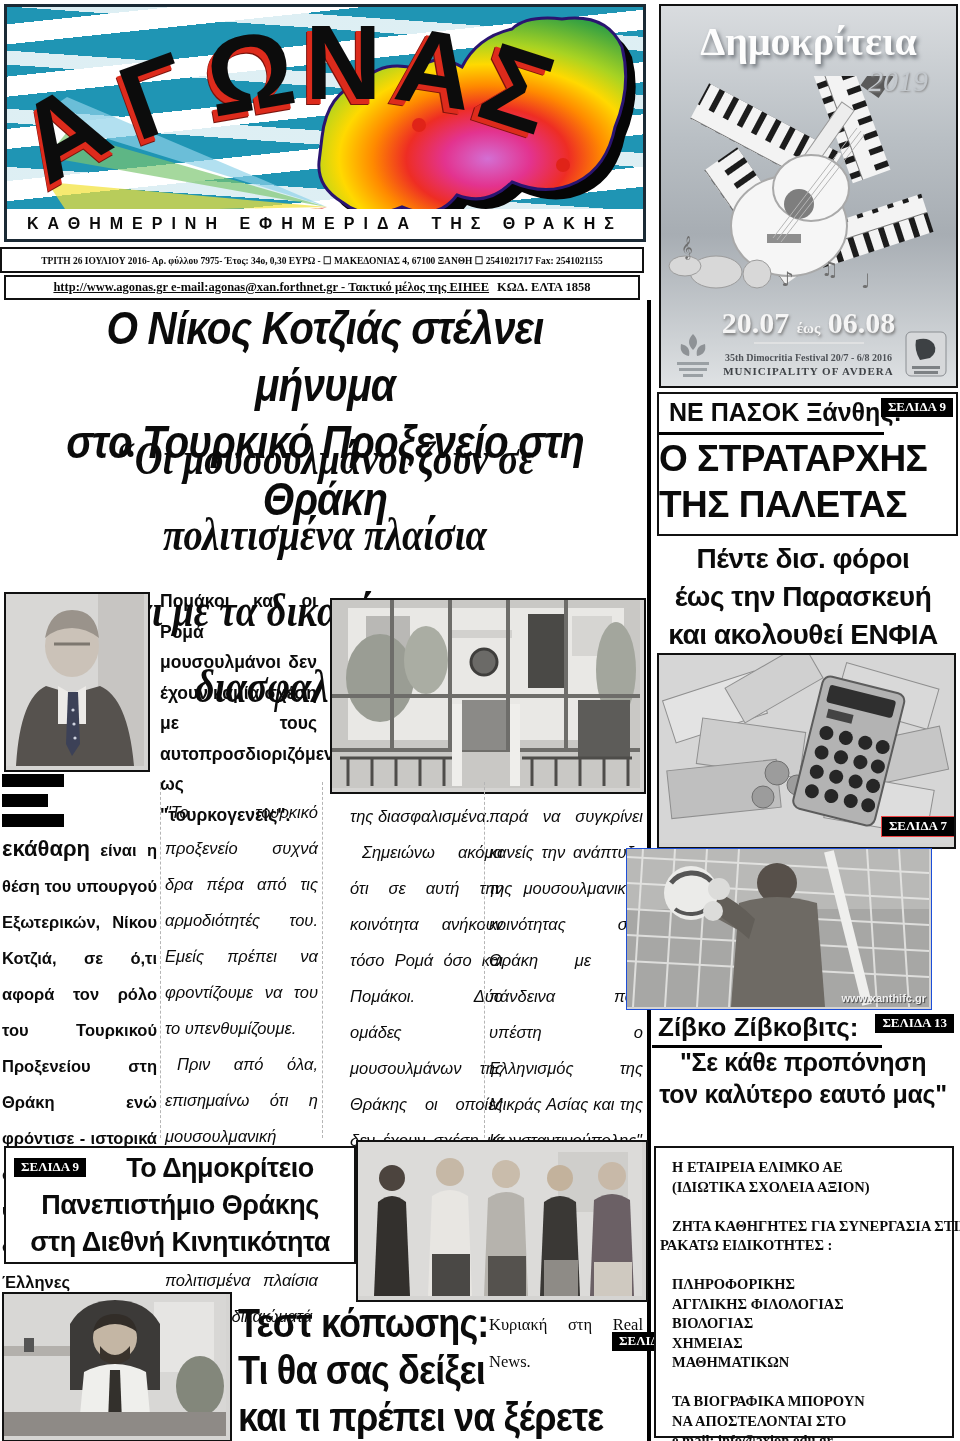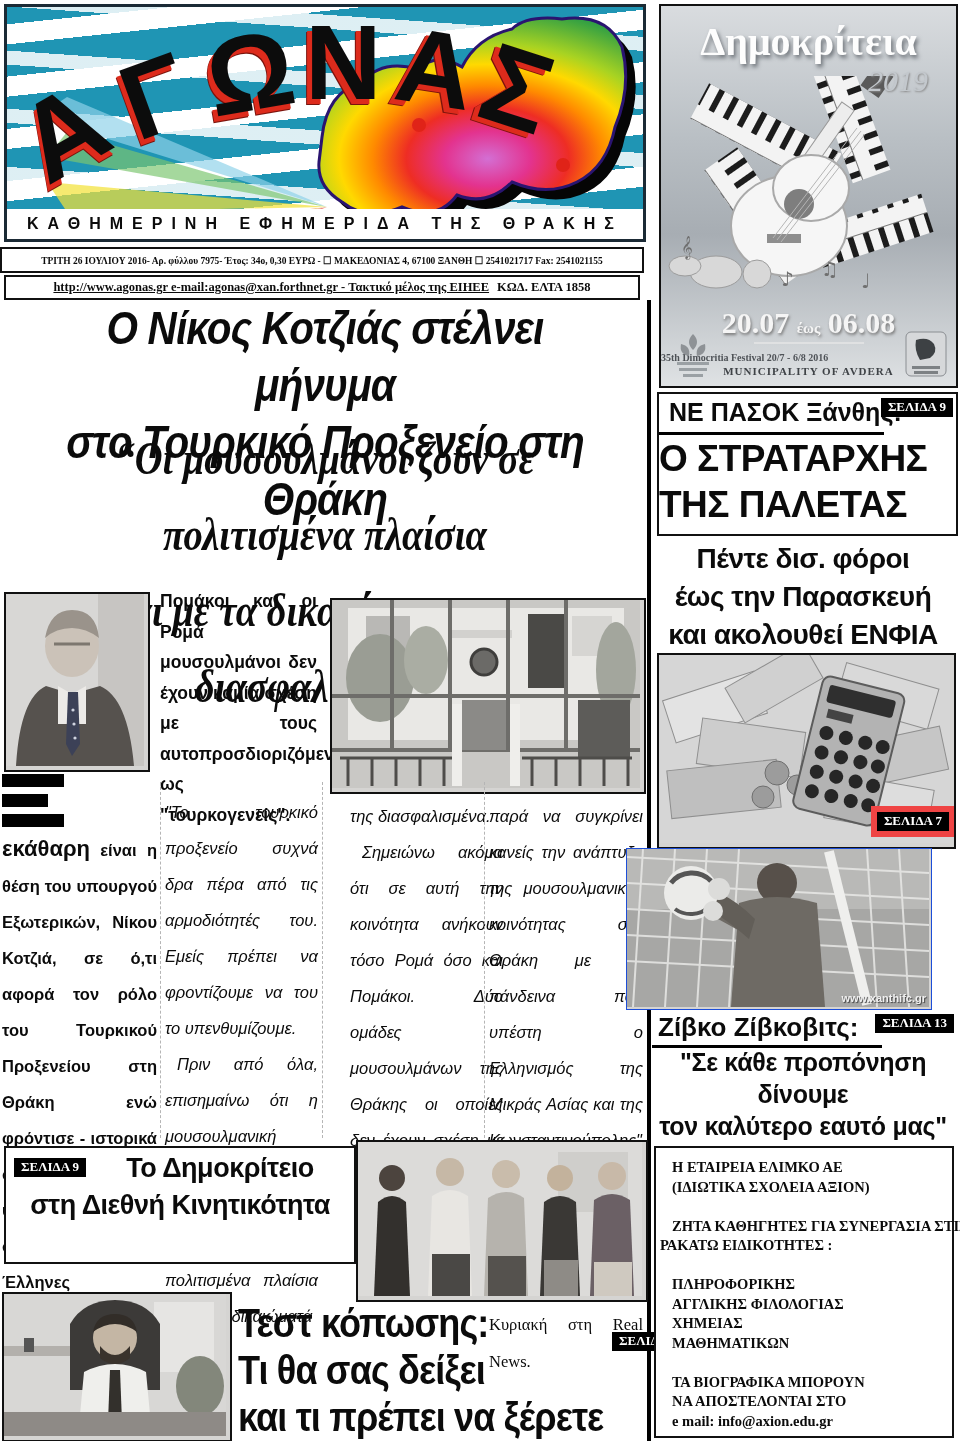--- a/index.html
+++ b/index.html
@@ -78,39 +78,39 @@
   #poster{left:659px;top:4px;width:295px;height:380px;border:2px solid #111;
     background:linear-gradient(180deg,#d9dcdf 0%,#b9bfc4 35%,#a7adb3 60%,#dfe2e4 100%);overflow:hidden;}
   .poster-title{position:absolute;left:0;top:12px;width:100%;text-align:center;color:#fdfdfd;
     font-family:"Liberation Serif",serif;font-size:40px;font-weight:bold;text-shadow:2px 3px 4px #6c7177;}
   .poster-year{position:absolute;right:28px;top:58px;color:#c3c8cd;font-family:"Liberation Serif",serif;
     font-style:italic;font-size:30px;text-shadow:1px 1px 2px #888;}
   .poster-dates{position:absolute;left:0;top:300px;width:100%;text-align:center;color:#f5f5f5;
     font-family:"Liberation Serif",serif;font-weight:bold;font-size:30px;text-shadow:1px 2px 3px #777;}
   .poster-dates .small{font-size:15px;}
   .poster-orn{position:absolute;left:50%;top:336px;width:110px;margin-left:-55px;border-top:2px solid #e7e7e7;opacity:.7;}
-  .poster-fest{position:absolute;left:0;top:346px;width:100%;color:#4e5257;
+  .poster-fest{position:absolute;left:0;top:346px;width:100%;text-align:center;color:#4e5257;
     font-family:"Liberation Serif",serif;font-weight:bold;font-size:10px;}
   .poster-muni{position:absolute;left:0;top:359px;width:100%;text-align:center;color:#3f4347;
     font-family:"Liberation Serif",serif;font-weight:bold;font-size:11px;letter-spacing:1px;}
   .logo{position:absolute;bottom:8px;width:44px;height:48px;}
 
   .badge{background:#000;color:#fff;font-family:"Liberation Serif",serif;font-weight:bold;
     font-size:13px;padding:1px 7px 2px;white-space:nowrap;}
 
   #pasok{left:657px;top:392px;width:297px;height:140px;border:2px solid #111;background:#fff;}
   .pasok-kicker{position:absolute;left:10px;top:4px;font-weight:bold;font-size:25px;}
   .pasok-rule{position:absolute;left:0;top:38px;width:225px;border-top:3px solid #000;}
   .pasok-badge{position:absolute;right:3px;top:4px;}
   .pasok-headline{position:absolute;left:0;top:42px;width:100%;text-align:left;
     font-weight:bold;font-size:37px;line-height:46px;letter-spacing:-.5px;}
 
   .taxes{left:650px;top:540px;width:306px;text-align:center;font-weight:bold;font-size:28px;line-height:38px;letter-spacing:-.5px;}
 
-  .money-badge{position:absolute;right:-1px;bottom:10px;border:6px solid #ef4444;}
+  .money-badge{position:absolute;right:-1px;bottom:10px;border:1px solid #ef4444;}
 
   .zivko-kicker{left:652px;top:1012px;width:304px;height:34px;text-align:center;}
   .zivko-kicker .kick{position:absolute;left:6px;top:0;font-weight:bold;font-size:26px;}
   .zivko-rule{position:absolute;left:0;top:33px;width:230px;border-top:3px solid #000;}
   .zivko-badge{position:absolute;right:2px;top:2px;}
   .keeper-quote{left:650px;top:1046px;width:306px;text-align:center;font-weight:bold;
     font-size:25px;line-height:32px;letter-spacing:-.3px;}
 
   
   #duth{left:4px;top:1146px;width:348px;height:114px;border:2px solid #111;background:#fff;}
@@ -430,28 +430,28 @@
   <span class="watermark">www.xanthifc.gr</span>
 </div>
 
 <div class="abs zivko-kicker">
   <span class="kick">Ζίβκο Ζίβκοβιτς:</span>
   <span class="badge zivko-badge">ΣΕΛΙΔΑ 13</span>
   <div class="zivko-rule"></div>
 </div>
 <div class="abs keeper-quote">
   <div>"Σε κάθε προπόνηση</div>
-  <div>δίνουμε</div>
   <div>τον καλύτερο εαυτό μας"</div>
 </div>
 
 <div class="abs" id="duth">
   <span class="badge duth-badge">ΣΕΛΙΔΑ 9</span>
   <div class="duth-headline">
     <div class="l1">Το Δημοκρίτειο</div>
+    <div>Πανεπιστήμιο Θράκης</div>
     <div>στη Διεθνή Κινητικότητα</div>
   </div>
 </div>
 
 <div class="abs photo" id="group">
   <svg width="284" height="154" viewBox="0 0 284 154">
     <rect width="284" height="154" fill="#dcdbd9"></rect>
     <rect x="200" y="10" width="70" height="60" fill="#cfcecb"></rect>
     <g>
       <circle cx="34" cy="36" r="13" fill="#4c443e"></circle>
@@ -498,20 +498,21 @@
 
 <div class="abs" id="adbox">
   <div class="adline">Η ΕΤΑΙΡΕΙΑ ΕΛΙΜΚΟ ΑΕ</div>
   <div class="adline">(ΙΔΙΩΤΙΚΑ ΣΧΟΛΕΙΑ ΑΞΙΟΝ)</div>
   <div class="adline"></div>
   <div class="adline">ΖΗΤΑ ΚΑΘΗΓΗΤΕΣ ΓΙΑ ΣΥΝΕΡΓΑΣΙΑ ΣΤΙΣ ΠΑ-</div>
   <div class="adline outdent">ΡΑΚΑΤΩ ΕΙΔΙΚΟΤΗΤΕΣ :</div>
   <div class="adline"></div>
   <div class="adline">ΠΛΗΡΟΦΟΡΙΚΗΣ</div>
   <div class="adline">ΑΓΓΛΙΚΗΣ ΦΙΛΟΛΟΓΙΑΣ</div>
+  <div class="adline">ΒΙΟΛΟΓΙΑΣ</div>
   <div class="adline">ΧΗΜΕΙΑΣ</div>
   <div class="adline">ΜΑΘΗΜΑΤΙΚΩΝ</div>
   <div class="adline"></div>
   <div class="adline">ΤΑ ΒΙΟΓΡΑΦΙΚΑ ΜΠΟΡΟΥΝ</div>
   <div class="adline">ΝΑ ΑΠΟΣΤΕΛΟΝΤΑΙ ΣΤΟ</div>
   <div class="adline"> e mail: info@axion.edu.gr</div>
 
 </div>
 
 </body></html>

